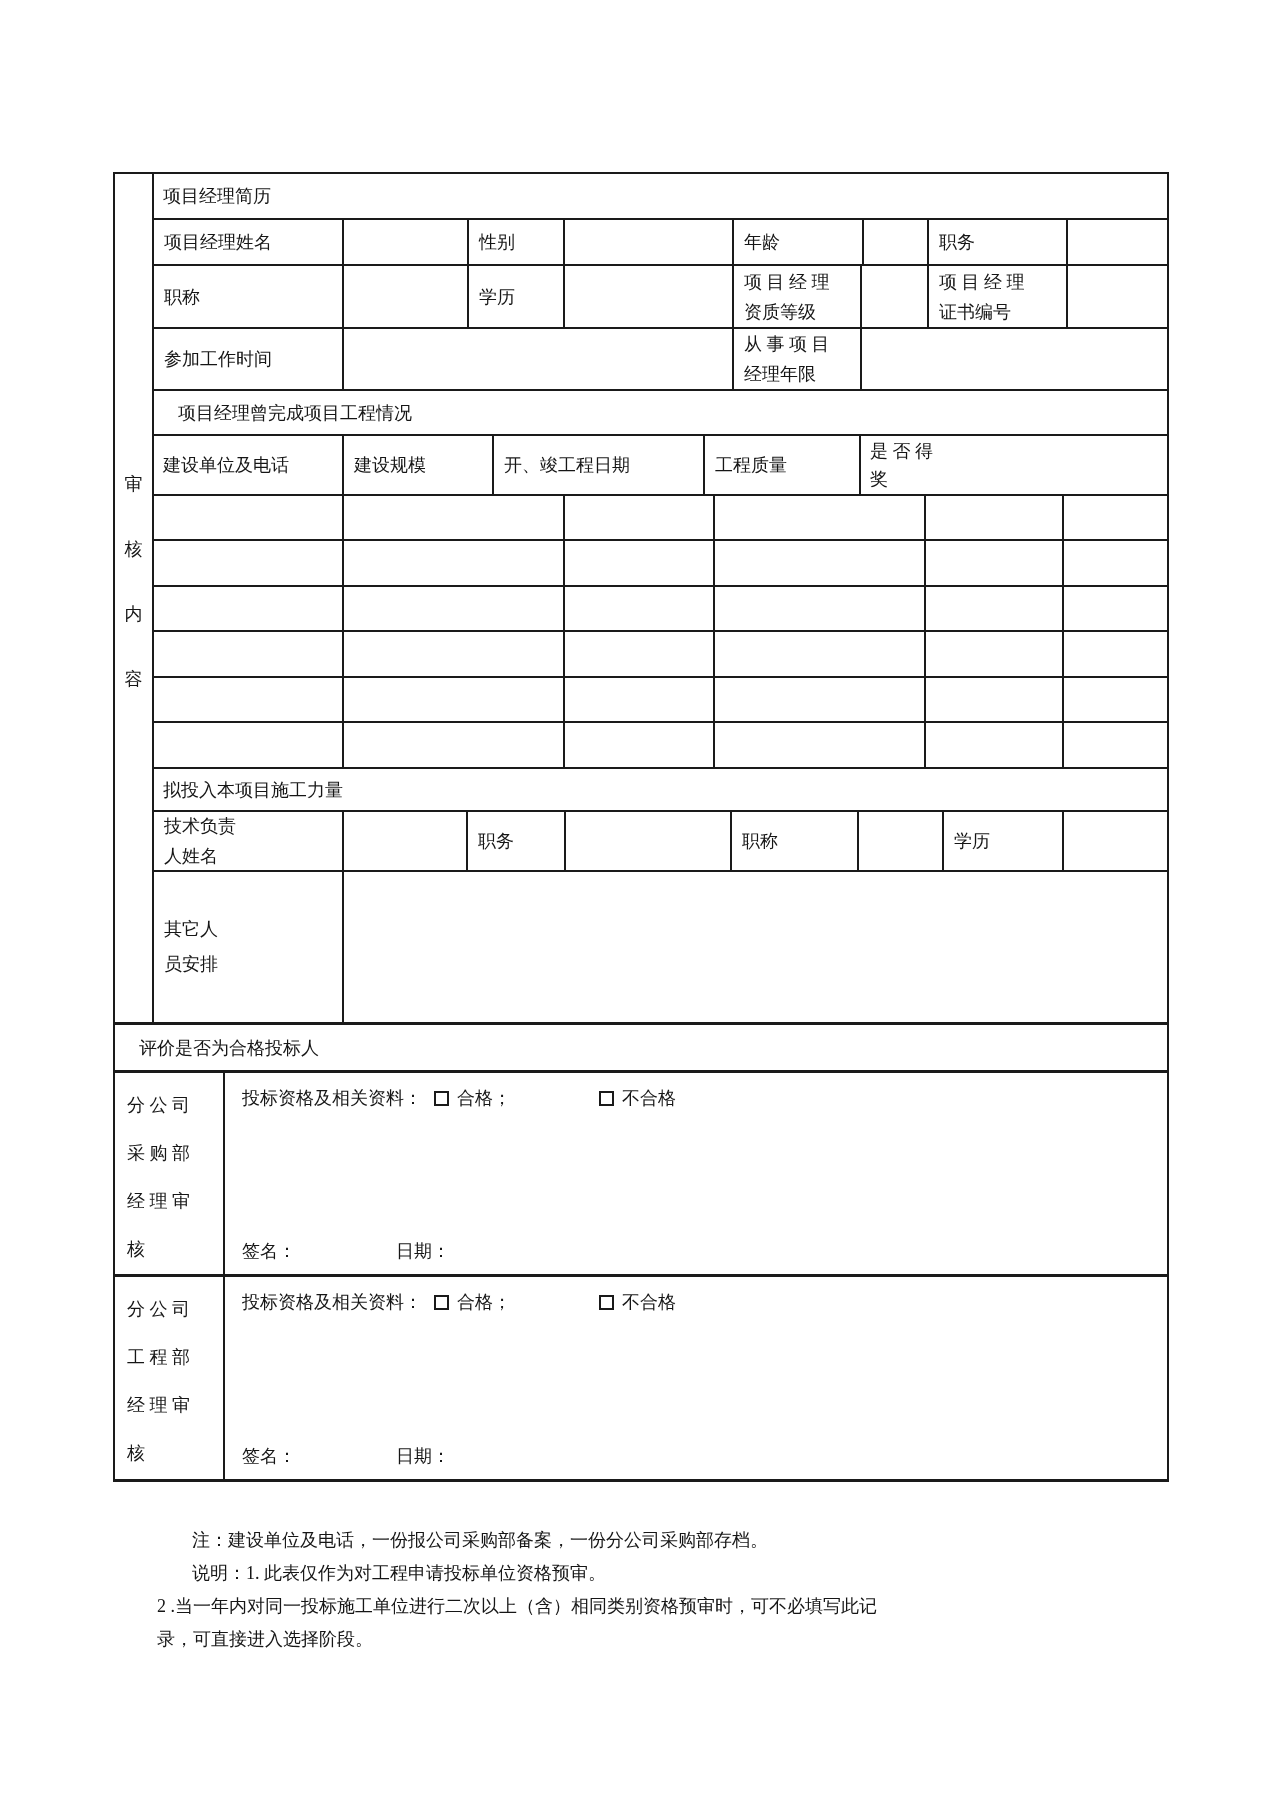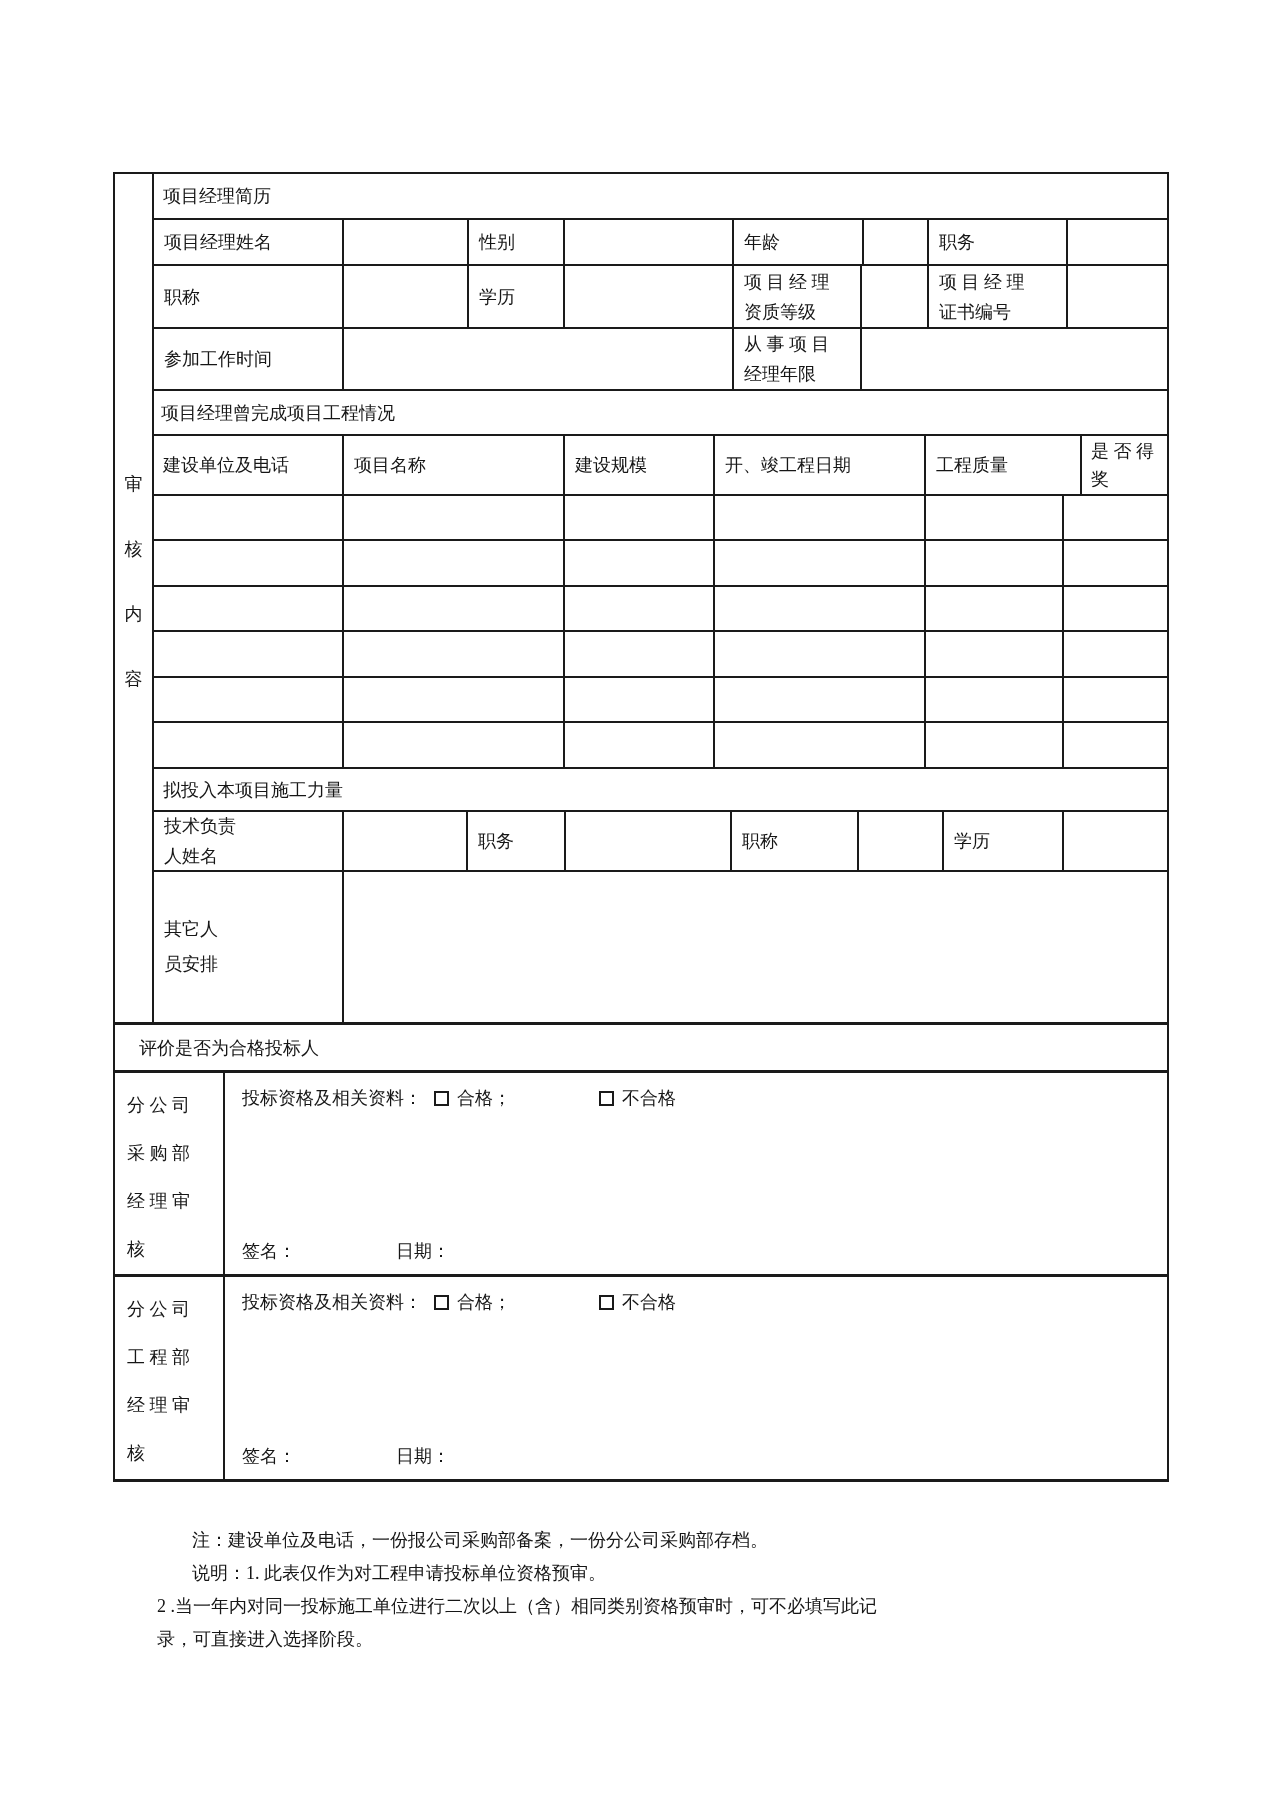--- a/index.html
+++ b/index.html
@@ -106,26 +106,25 @@
 
         <div class="row" style="height:62px">
           <div class="c" style="width:188px">参加工作时间</div>
           <div class="c blank" style="width:390px"></div>
           <div class="c ml" style="width:128px">从 事 项 目
 经理年限</div>
           <div class="c blank last"></div>
         </div>
 
         <div class="row" style="height:45px">
-          <div class="c last" style="padding-left:7px">项目经理曾完成项目工程情况</div>
+          <div class="c last" style="padding-left:24px">项目经理曾完成项目工程情况</div>
         </div>
 
         <div class="row" style="height:60px">
           <div class="c" style="width:188px;padding-left:9px">建设单位及电话</div>
-          <div class="c" style="width:221px">项目名称</div>
           <div class="c" style="width:150px">建设规模</div>
           <div class="c" style="width:211px">开、竣工程日期</div>
           <div class="c" style="width:156px">工程质量</div>
           <div class="c ml award-lh last" style="padding-left:9px">是 否 得
 奖</div>
         </div>
 
         <div class="row" style="height:45px">
           <div class="c blank" style="width:188px"></div>
           <div class="c blank" style="width:221px"></div>

